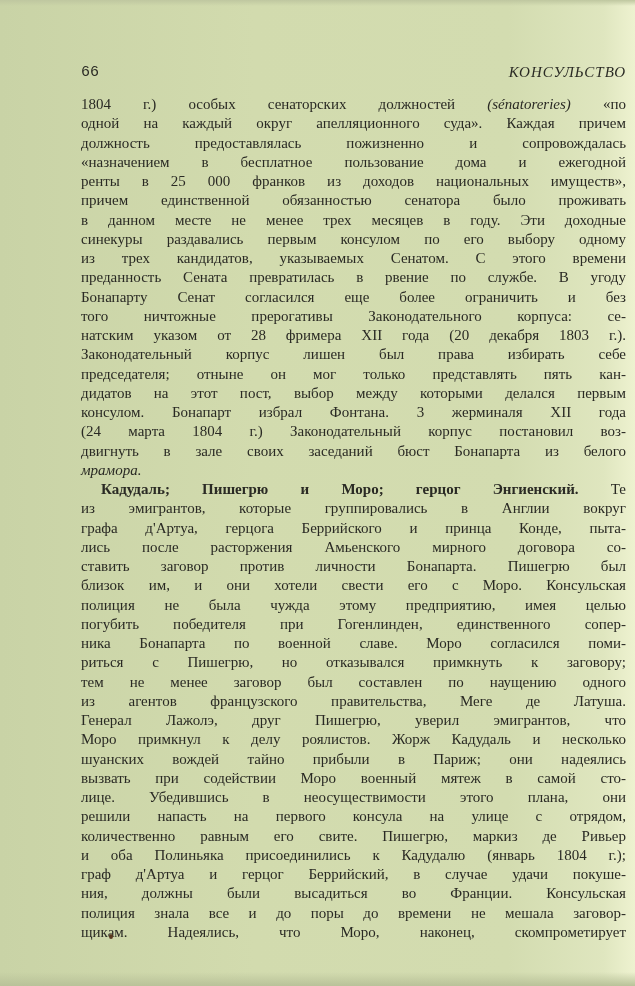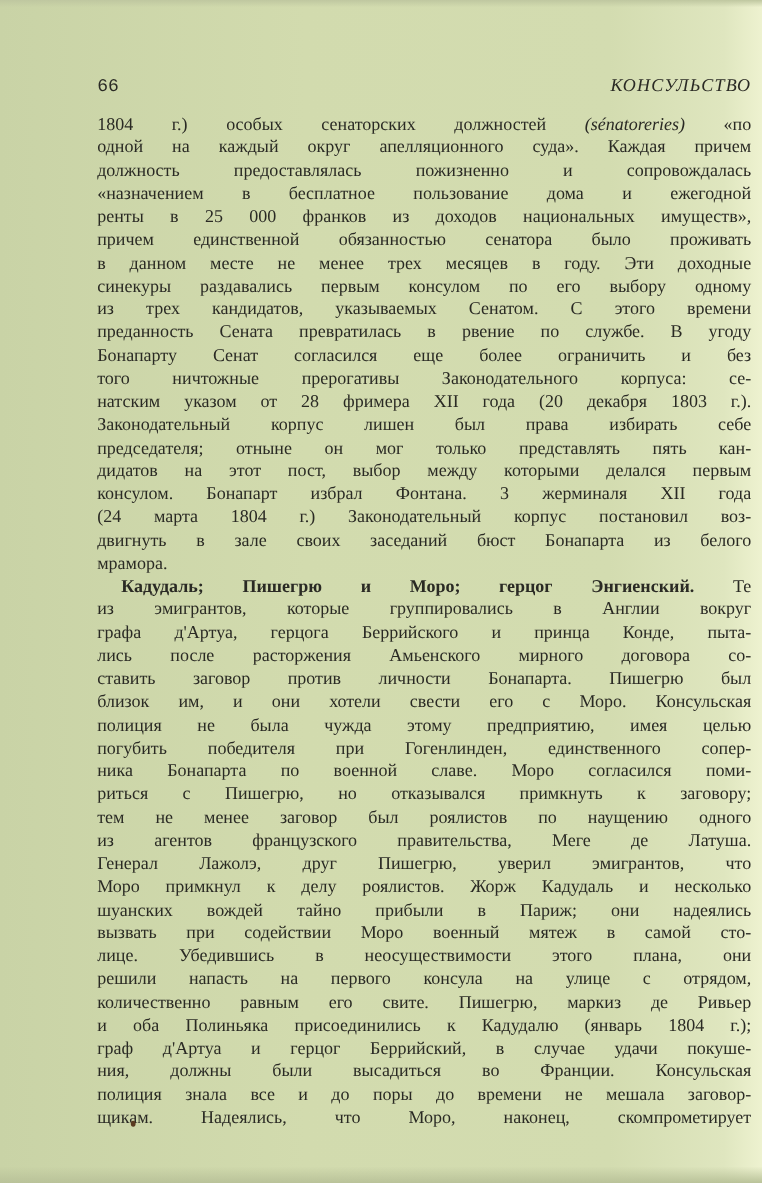--- a/index.html
+++ b/index.html
@@ -32,21 +32,21 @@
   .body-text {
     position:absolute; left:81px; top:95px; width:545px;
     font-family:"Liberation Serif", serif;
     font-size:15px; line-height:19.25px;
   }
   .line {
     display:block; white-space:nowrap;
     text-align:justify; text-align-last:justify;
     height:19.25px;
   }
-  .line.last { text-align-last:left; }
+  .line.last { text-align-last:left;font-style:italic; }
   .indent { padding-left:20px; }
   .bold { font-weight:bold; }
   .ital { font-style:italic; }
   .speck {
     position:absolute; left:109px; top:934px; width:4px; height:5px;
     border-radius:50%; background:#5a3a20;
   }
 </style>
 </head>
 <body>
@@ -84,21 +84,21 @@
   <span class="line indent"><span class="bold">Кадудаль; Пишегрю и Моро; герцог Энгиенский.</span><span> Те</span></span>
   <span class="line">из эмигрантов, которые группировались в Англии вокруг</span>
   <span class="line">графа д'Артуа, герцога Беррийского и принца Конде, пыта-</span>
   <span class="line">лись после расторжения Амьенского мирного договора со-</span>
   <span class="line">ставить заговор против личности Бонапарта. Пишегрю был</span>
   <span class="line">близок им, и они хотели свести его с Моро. Консульская</span>
   <span class="line">полиция не была чужда этому предприятию, имея целью</span>
   <span class="line">погубить победителя при Гогенлинден, единственного сопер-</span>
   <span class="line">ника Бонапарта по военной славе. Моро согласился поми-</span>
   <span class="line">риться с Пишегрю, но отказывался примкнуть к заговору;</span>
-  <span class="line">тем не менее заговор был роялистов по наущению одного</span>
+  <span class="line">тем не менее заговор был составлен по наущению одного</span>
   <span class="line">из агентов французского правительства, Меге де Латуша.</span>
   <span class="line">Генерал Лажолэ, друг Пишегрю, уверил эмигрантов, что</span>
   <span class="line">Моро примкнул к делу роялистов. Жорж Кадудаль и несколько</span>
   <span class="line">шуанских вождей тайно прибыли в Париж; они надеялись</span>
   <span class="line">вызвать при содействии Моро военный мятеж в самой сто-</span>
   <span class="line">лице. Убедившись в неосуществимости этого плана, они</span>
   <span class="line">решили напасть на первого консула на улице с отрядом,</span>
   <span class="line">количественно равным его свите. Пишегрю, маркиз де Ривьер</span>
   <span class="line">и оба Полиньяка присоединились к Кадудалю (январь 1804 г.);</span>
   <span class="line">граф д'Артуа и герцог Беррийский, в случае удачи покуше-</span>

